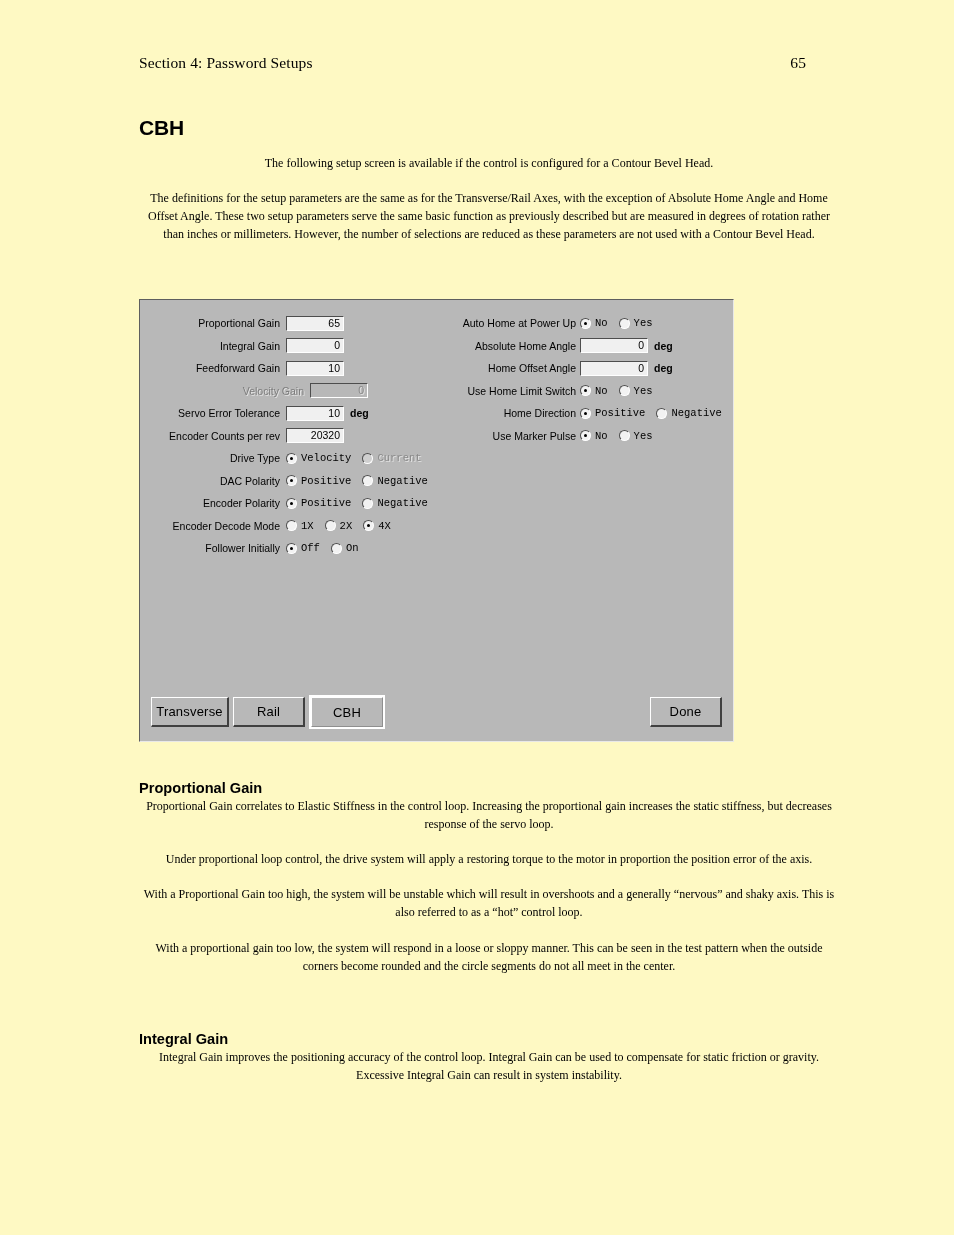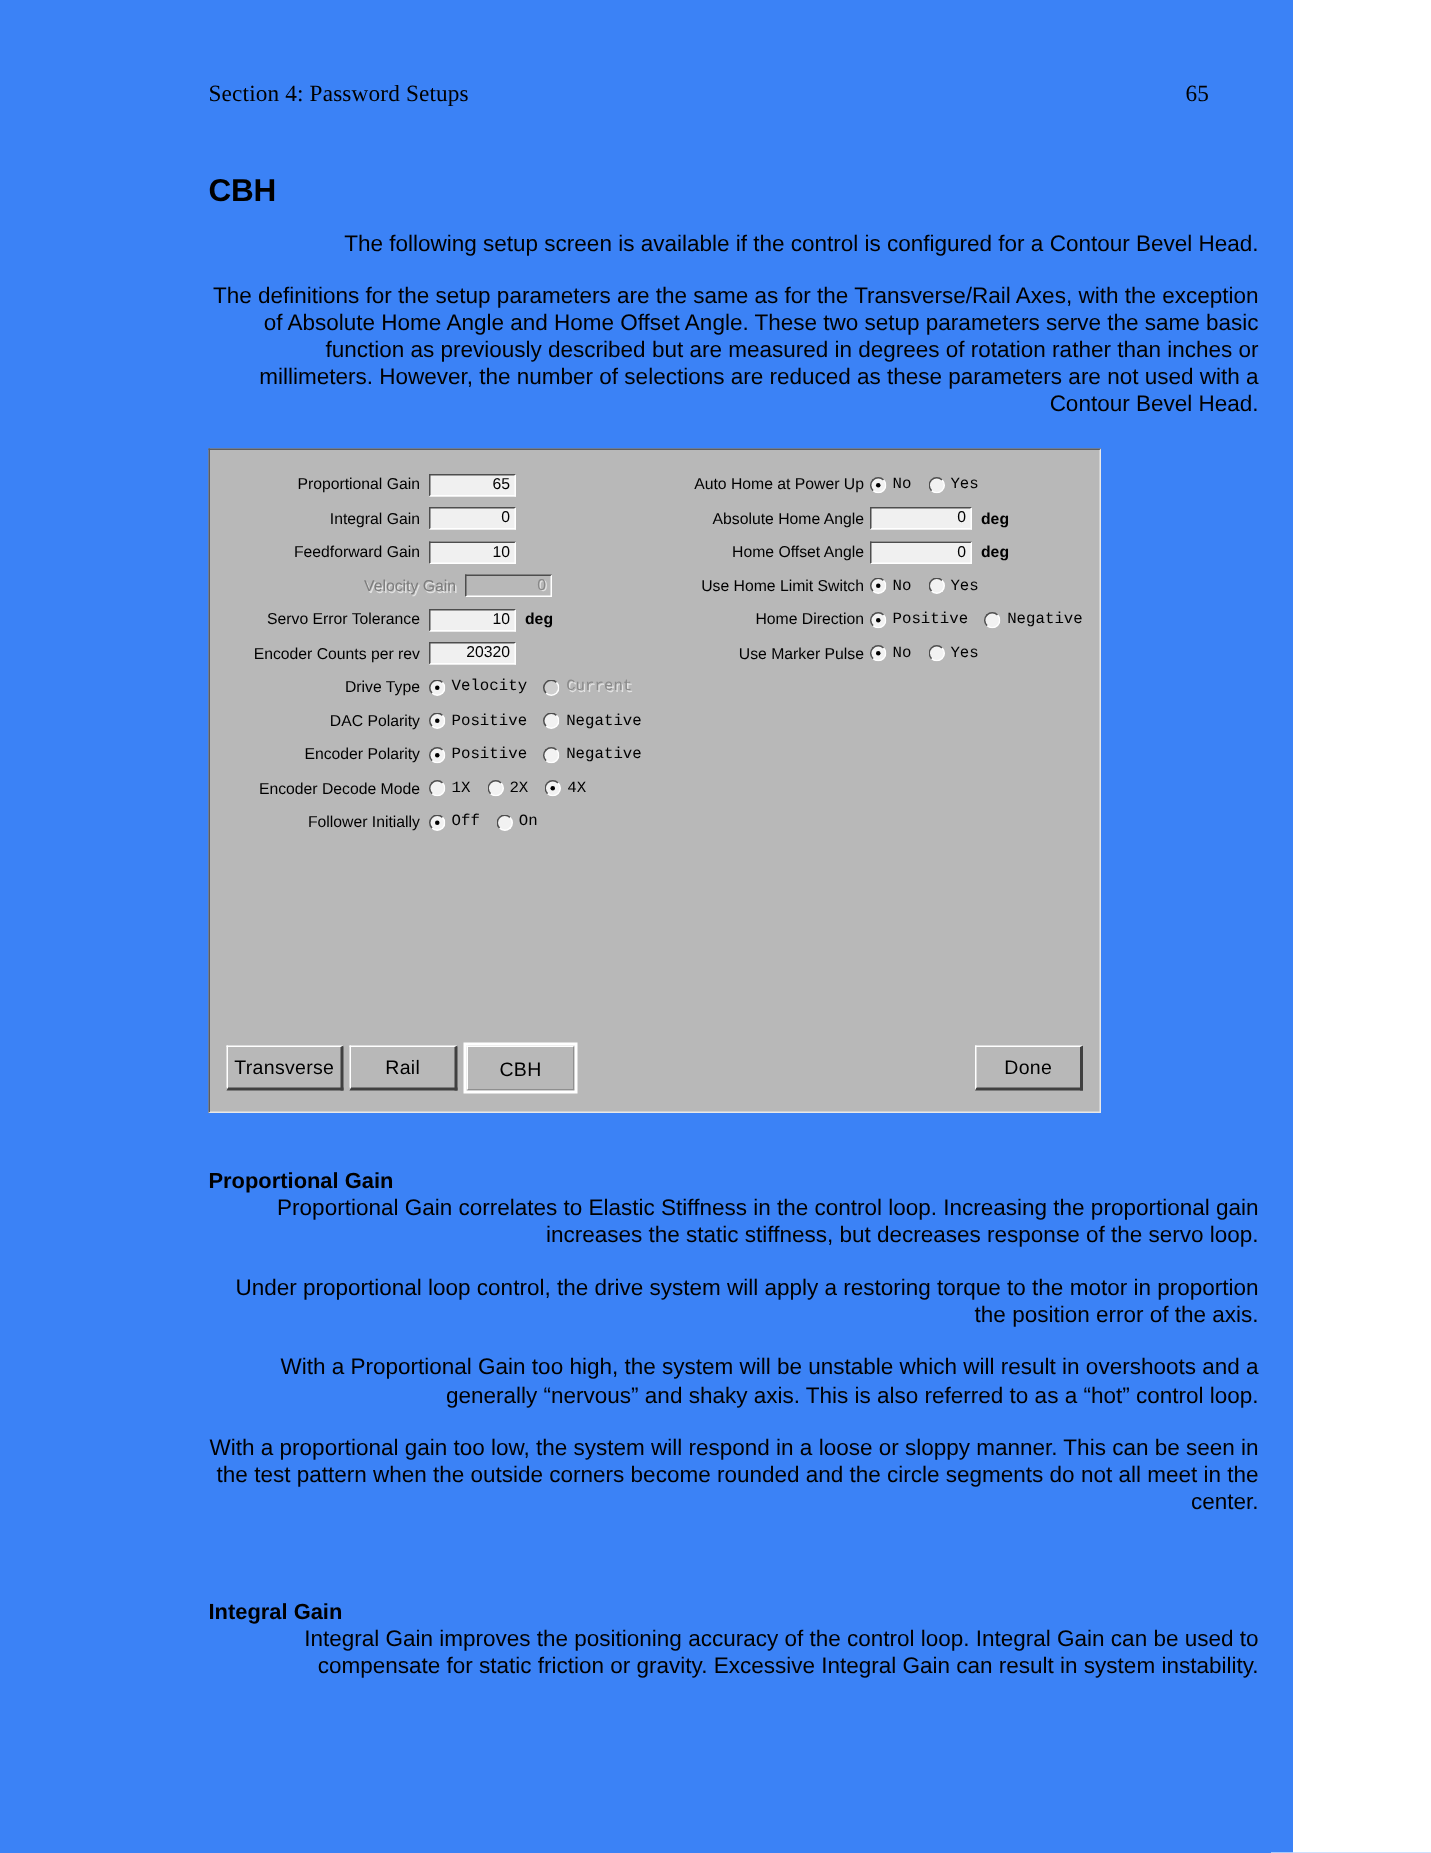--- a/index.html
+++ b/index.html
@@ -13,23 +13,23 @@
     width: 954px;
     height: 1235px;
     position: relative;
     font-family: "Liberation Sans", sans-serif;
     color: #000000;
     overflow: hidden;
   }
   .page {
     position: absolute;
     left: 0; top: 0;
-    width: 862px;
+    width: 954px;
     height: 1235px;
-    background: #3b82f6;
+    background: #fef9c3;
   }
 
   
   .run-head {
     position: absolute;
     left: 139px;
     top: 54px;
     width: 667px;
     display: flex;
     justify-content: space-between;
@@ -49,24 +49,25 @@
     width: 700px;
   }
   h1.chapter {
     font-family: "Liberation Sans", sans-serif;
     font-size: 21px;
     font-weight: bold;
     margin: 0 0 14px 0;
     letter-spacing: -0.2px;
   }
   p.body {
-    font-size: 15px;
+    font-size: 12px;
     line-height: 18.1px;
     margin: 0 0 17px 0;
-    text-align: right;
+    text-align: center;
+    font-family: Liberation Serif, serif;
   }
   p.body.tight { margin-bottom: 4px; }
   h2.sub {
     font-size: 14.6px;
     font-weight: bold;
     margin: 0;
     line-height: 18.1px;
   }
   .gap-lg { height: 38px; }
 

